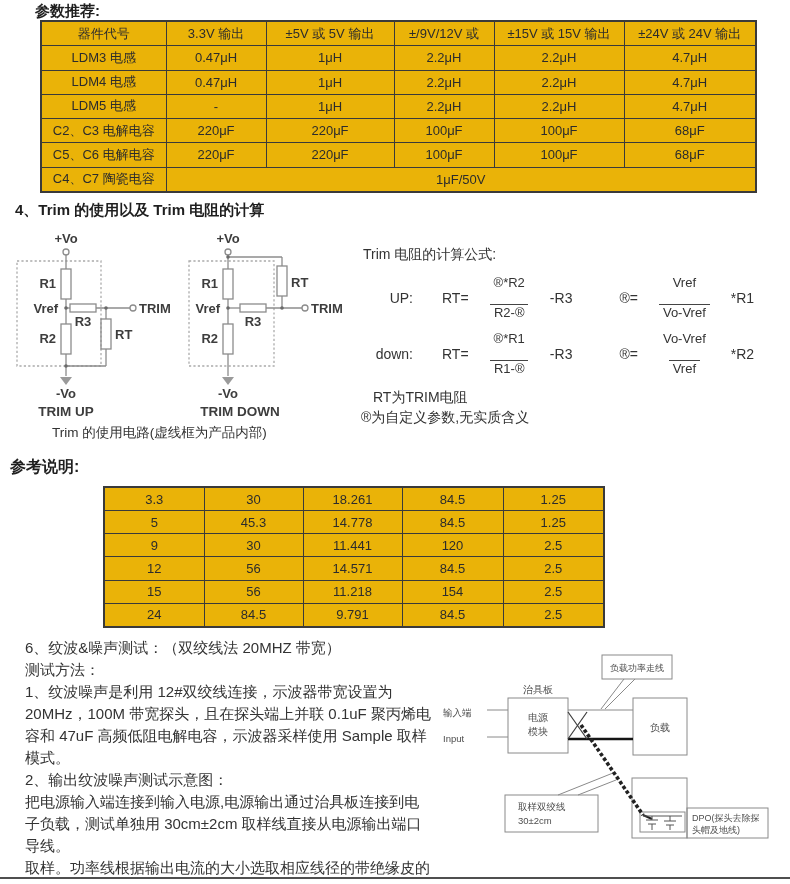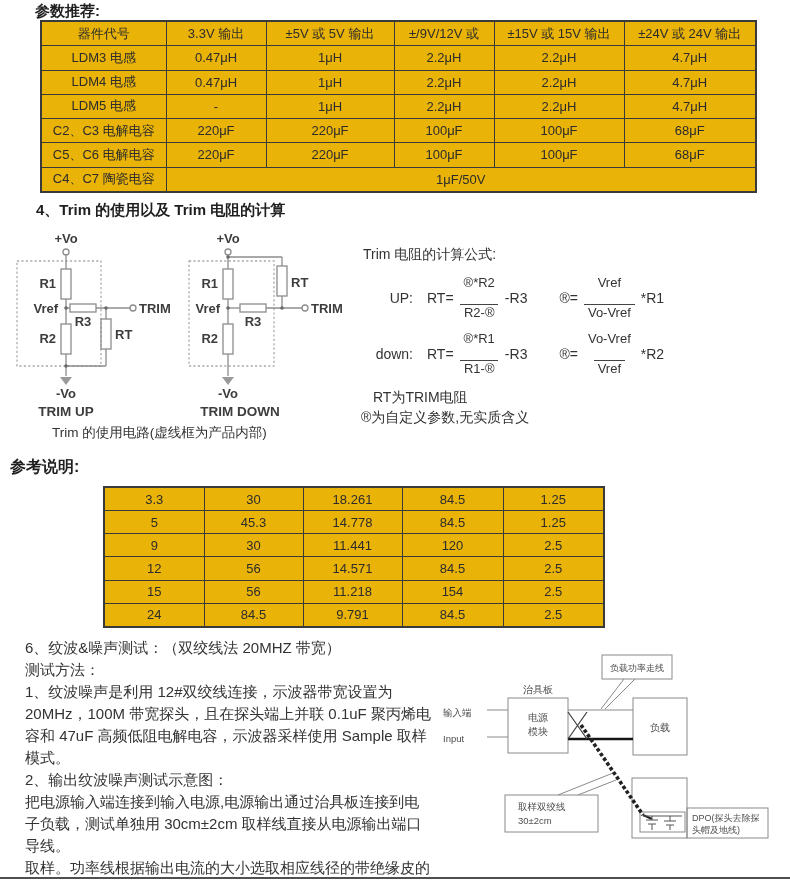--- a/index.html
+++ b/index.html
@@ -1,33 +1,33 @@
 <!DOCTYPE html>
 <html><head>
 <meta charset="utf-8">
 <style>
   html,body{margin:0;padding:0;background:#fff;}
   body{font-family:"Liberation Sans","DejaVu Sans",sans-serif;color:#333;}
   .page{position:relative;width:790px;height:884px;background:#ffffff;overflow:hidden;}
   .h{position:absolute;font-weight:bold;color:#1f1f1f;white-space:nowrap;}
   #h-params{left:35px;top:2px;font-size:15px;text-align:right;}
-  #h-trim{left:36px;top:201px;font-size:15px;}
+  #h-trim{left:15px;top:201px;font-size:15px;}
   #h-ref{left:10px;top:457px;font-size:16px;}
   table{border-collapse:collapse;table-layout:fixed;background:#eab308;}
   td,th{border:1px solid #3a3a3a;text-align:center;vertical-align:middle;
         font-weight:normal;padding:0;overflow:hidden;white-space:nowrap;color:#2c2c2c;}
   .t1{position:absolute;left:40px;top:20px;width:715px;height:173px;font-size:13px;border:2px solid #3a3a3a;}
   .t2{position:absolute;left:103px;top:486px;width:500px;height:142px;font-size:13px;border:2px solid #3a3a3a;}
   .circuits{position:absolute;left:8px;top:224px;}
   .circ-caption{position:absolute;left:52px;top:424px;font-size:13.5px;color:#333;white-space:nowrap;}
   .formulas{position:absolute;left:363px;top:246px;width:420px;font-size:14px;color:#333;}
   .f-title{white-space:nowrap;}
   .f-row{display:flex;align-items:center;margin-top:11px;white-space:nowrap;}
   .f-label{width:50px;text-align:right;margin-right:8px;}
-  .f-op{margin:0 6px;}
+  .f-op{margin:0 21px;}
   .f-gap{margin-left:26px;}
   .frac{display:inline-flex;flex-direction:column;align-items:center;font-size:13px;line-height:1.2;}
   .frac .num{padding:0 4px;}
   .frac .den{border-top:1.4px solid #444;padding:0 4px;margin-top:13px;}
   .f-note1{margin-top:13px;margin-left:10px;white-space:nowrap;}
   .f-note2{margin-top:2px;margin-left:-2px;white-space:nowrap;}
   .s6{position:absolute;left:25px;top:637px;width:440px;font-size:15px;line-height:22px;color:#333;}
   .s6 div{white-space:nowrap;}
   .test-diagram{position:absolute;left:430px;top:640px;}
   .bottom-rule{position:absolute;left:0;top:877px;width:790px;border-top:2px solid #4f4f4f;}

